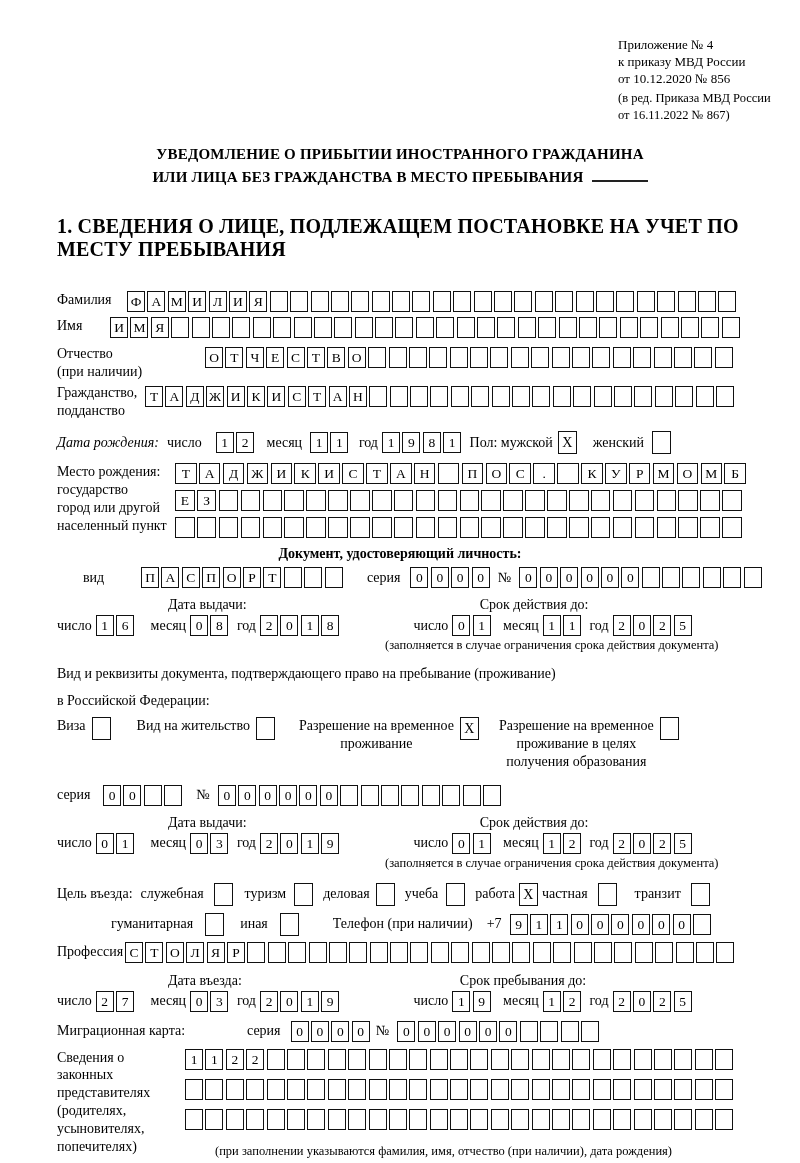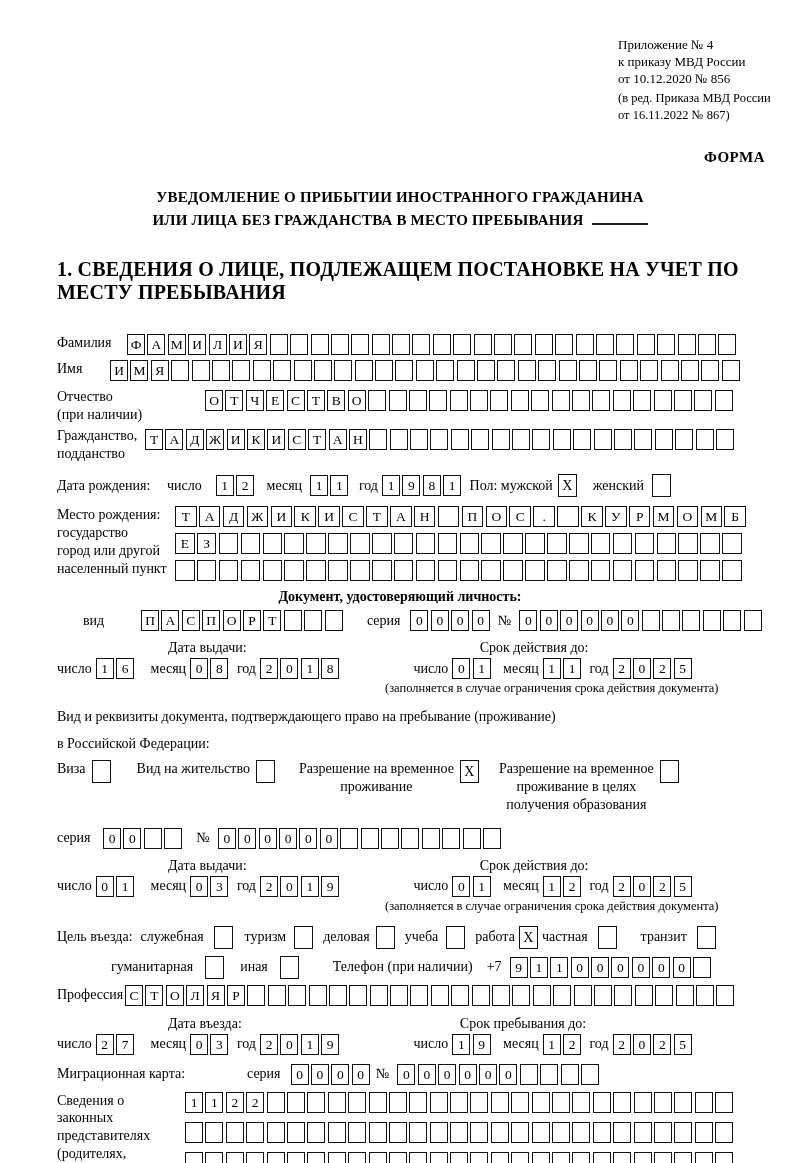--- a/index.html
+++ b/index.html
@@ -38,21 +38,20 @@
   <div class="annex">
     <div>Приложение № 4</div>
     <div>к приказу МВД России</div>
     <div>от 10.12.2020 № 856</div>
   </div>
   <div class="annex-note">
     <div>(в ред. Приказа МВД России</div>
     <div>от 16.11.2022 № 867)</div>
   </div>
 
-  <div class="forma b">ФОРМА</div>
 
   <div class="title b">
     <div>УВЕДОМЛЕНИЕ О ПРИБЫТИИ ИНОСТРАННОГО ГРАЖДАНИНА</div>
     <div><span>ИЛИ ЛИЦА БЕЗ ГРАЖДАНСТВА В МЕСТО ПРЕБЫВАНИЯ</span><span class="uline"></span></div>
   </div>
 
   <div class="section b">1. СВЕДЕНИЯ О ЛИЦЕ, ПОДЛЕЖАЩЕМ ПОСТАНОВКЕ НА УЧЕТ ПО МЕСТУ ПРЕБЫВАНИЯ</div>
 
   <div class="row" style="margin-top:30px;">
     <span class="lbl lblcol" style="width:70px;">Фамилия</span>
@@ -74,21 +73,21 @@
 
   <div class="row" style="margin-top:3px;">
     <span class="lbl lblcol" style="width:88px;">
       <span>Гражданство,</span><br>
       <span>подданство</span>
     </span>
     <span class="cells" style="margin-top:2px;"><span class="cell">Т</span><span class="cell">А</span><span class="cell">Д</span><span class="cell">Ж</span><span class="cell">И</span><span class="cell">К</span><span class="cell">И</span><span class="cell">С</span><span class="cell">Т</span><span class="cell">А</span><span class="cell">Н</span><span class="cell"></span><span class="cell"></span><span class="cell"></span><span class="cell"></span><span class="cell"></span><span class="cell"></span><span class="cell"></span><span class="cell"></span><span class="cell"></span><span class="cell"></span><span class="cell"></span><span class="cell"></span><span class="cell"></span><span class="cell"></span><span class="cell"></span><span class="cell"></span><span class="cell"></span><span class="cell"></span></span>
   </div>
 
   <div class="row" style="margin-top:11px;align-items:center;">
-    <span class="lbl" style="width:110px;">Дата рождения:</span>
+    <span class="lbl" style="width:110px;font-style:italic;">Дата рождения:</span>
     <span class="lbl" style="margin-right:14px;">число</span>
     <span class="cells"><span class="cell">1</span><span class="cell">2</span></span>
     <span class="lbl" style="margin:0 8px 0 10px;">месяц</span>
     <span class="cells"><span class="cell">1</span><span class="cell">1</span></span>
     <span class="lbl" style="margin:0 4px 0 8px;">год</span>
     <span class="cells"><span class="cell">1</span><span class="cell">9</span><span class="cell">8</span><span class="cell">1</span></span>
     <span class="lbl" style="margin:0 5px 0 6px;">Пол: мужской</span>
     <span class="cb">X</span>
     <span class="lbl" style="margin:0 8px 0 16px;">женский</span>
     <span class="cb"></span>
@@ -210,21 +209,21 @@
     <span class="lbl" style="margin:0 8px 0 12px;">туризм</span>
     <span class="cb"></span>
     <span class="lbl" style="margin:0 6px 0 10px;">деловая</span>
     <span class="cb"></span>
     <span class="lbl" style="margin:0 8px 0 10px;">учеба</span>
     <span class="cb"></span>
     <span class="lbl" style="margin:0 4px 0 10px;">работа</span>
     <span class="cb">X</span>
     <span class="lbl" style="margin:0 10px 0 4px;">частная</span>
     <span class="cb"></span>
-    <span class="lbl" style="margin:0 10px 0 24px;">транзит</span>
+    <span class="lbl" style="margin:0 10px 0 18px;">транзит</span>
     <span class="cb"></span>
   </div>
 
   <div class="row" style="margin-top:7px;align-items:center;padding-left:111px;">
     <span class="lbl" style="margin-right:12px;">гуманитарная</span>
     <span class="cb"></span>
     <span class="lbl" style="margin:0 12px 0 16px;">иная</span>
     <span class="cb"></span>
     <span class="lbl" style="margin:0 14px 0 34px;">Телефон (при наличии)</span>
     <span class="lbl" style="margin-right:8px;">+7</span>

